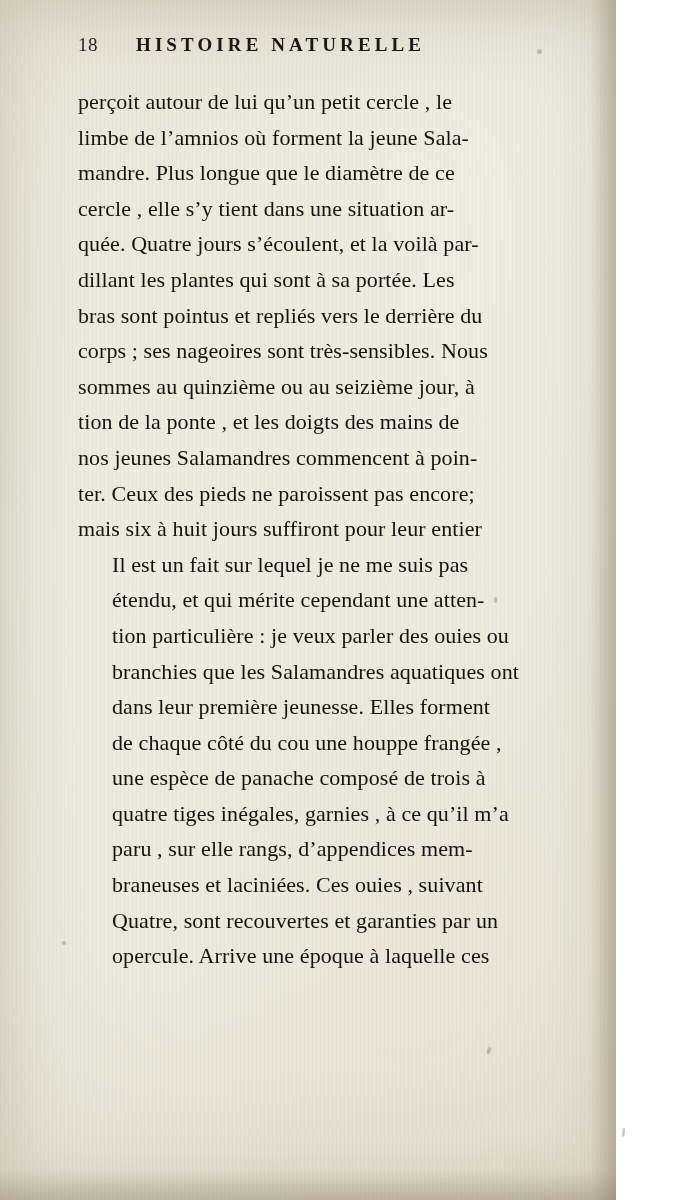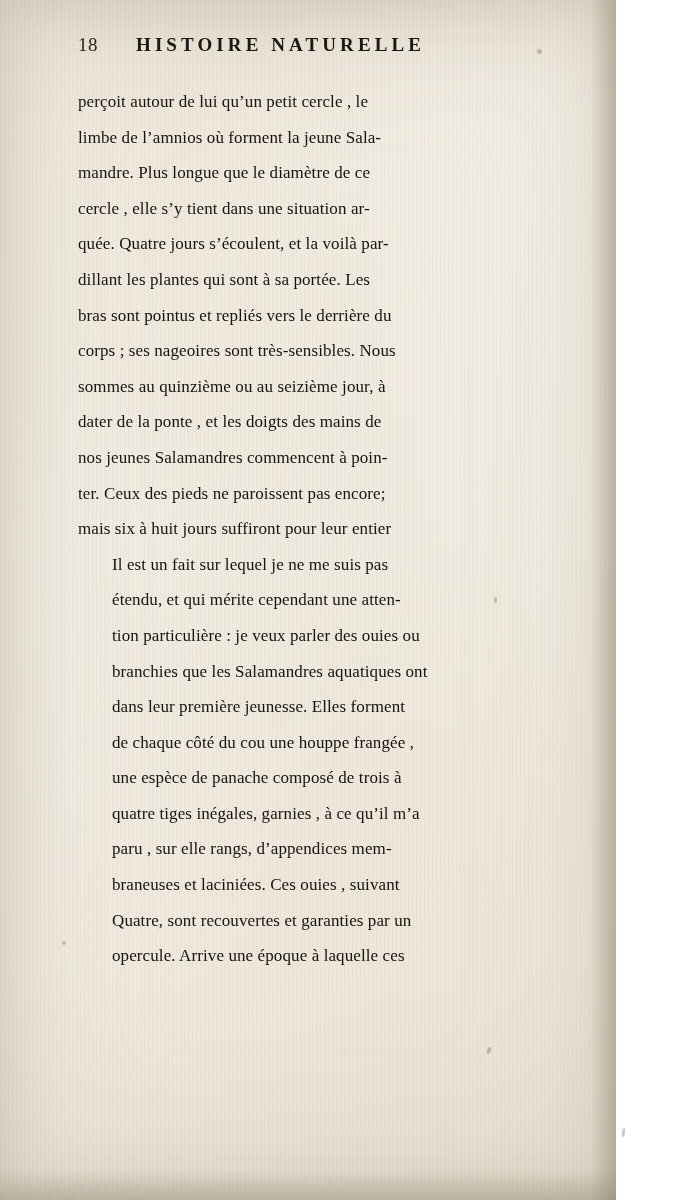--- a/index.html
+++ b/index.html
@@ -85,21 +85,21 @@
   .head-title {
     font-size: 19px;
     letter-spacing: 4.1px;
     font-weight: 600;
     color: #14100d;
     white-space: nowrap;
   }
 
   .body-text {
     color: #16120f;
-    font-size: 17px;
+    font-size: 22px;
     line-height: 35.6px;
     text-align: justify;
     text-justify: inter-word;
     letter-spacing: 0.1px;
   }
   .para {
     margin: 0;
   }
   .para + .para {
     text-indent: 34px;
@@ -161,21 +161,21 @@
         <span class="ln just">
             <span>bras sont pointus et repliés vers le derrière du</span>
           </span>
         <span class="ln just">
             <span>corps ; ses nageoires sont très-sensibles. Nous</span>
           </span>
         <span class="ln just">
             <span>sommes au quinzième ou au seizième jour, à</span>
           </span>
         <span class="ln just">
-            <span>dater de la ponte , et les doigts des mains de</span>
+            <span>tion de la ponte , et les doigts des mains de</span>
           </span>
         <span class="ln just">
             <span>nos jeunes Salamandres commencent à poin-</span>
           </span>
         <span class="ln just">
             <span>ter. Ceux des pieds ne paroissent pas encore;</span>
           </span>
         <span class="ln just">
             <span>mais six à huit jours suffiront pour leur entier</span>
           </span>

